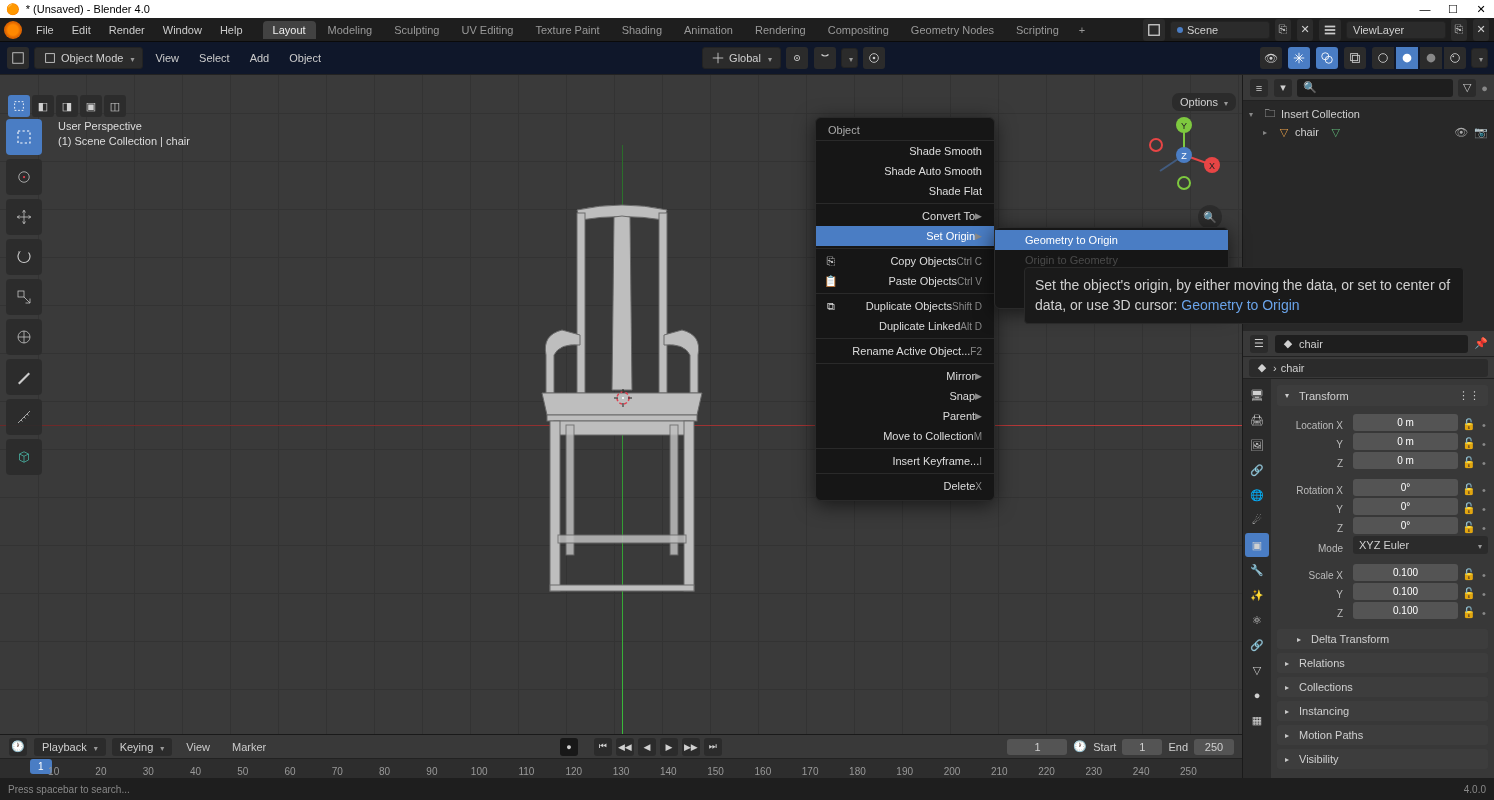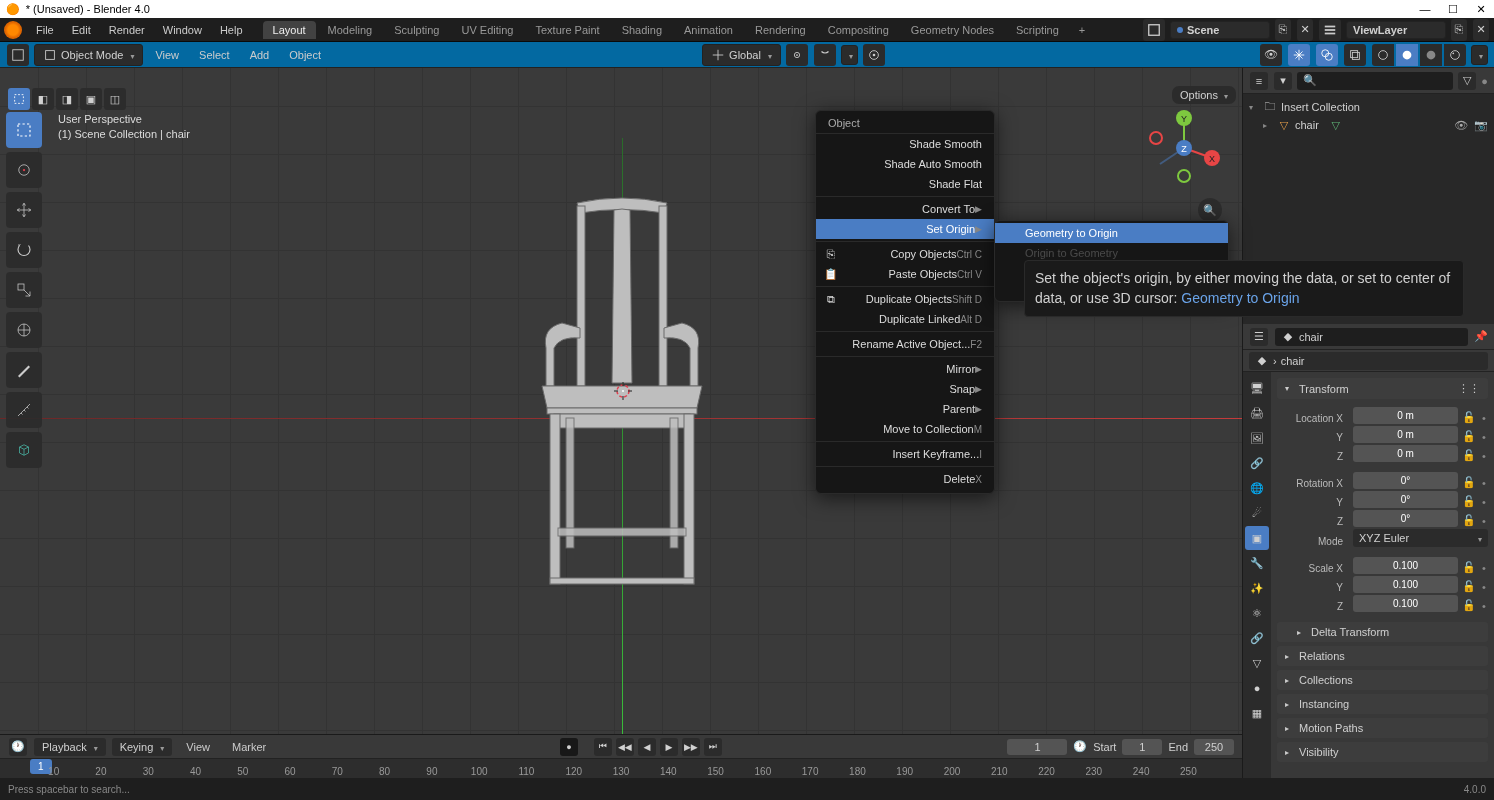--- a/index.html
+++ b/index.html
@@ -16,25 +16,25 @@
 .menu-item { padding: 2px 8px; cursor: default; font-size: 11px; color: #ccc; }
 
 
 .ws-tabs { flex: 1; display: flex; align-items: center; margin-left: 10px; gap: 2px; }
 .ws-tab { padding: 3px 10px; cursor: default; border-radius: 4px 4px 0 0; color: #999; }
 .ws-tab.active { background: #424242; color: #eee; }
 .ws-add { padding: 3px 8px; color: #999; }
 
 
 .top-right-controls { display: flex; align-items: center; gap: 4px; margin-left: auto; }
-.top-field { background: #2b2b2b; border: 1px solid #222; padding: 2px 6px; border-radius: 3px; display: flex; align-items: center; gap: 4px; min-width: 100px; font-weight: bold; }
+.top-field { background: #2b2b2b; border: 1px solid #222; padding: 2px 6px; border-radius: 3px; display: flex; align-items: center; gap: 4px; min-width: 100px; }
 .top-dot { width: 6px; height: 6px; background: #4a7dc4; border-radius: 50%; display: inline-block; }
 
 
-.header-bar { height: 26px; background: #0369a1; display: flex; align-items: center; padding: 0 6px; gap: 4px; border-bottom: 1px solid #222; }
+.header-bar { height: 33px; background: #0f172a; display: flex; align-items: center; padding: 0 6px; gap: 4px; border-bottom: 1px solid #222; }
 .hdr-dd { background: #2b2b2b; border: 1px solid #222; padding: 3px 8px; border-radius: 3px; display: flex; align-items: center; gap: 4px; }
 .hdr-text { padding: 3px 8px; color: #ccc; }
 .hdr-spacer { flex: 1; }
 .hdr-icon-btn { width: 22px; height: 22px; background: #2b2b2b; border-radius: 3px; display: flex; align-items: center; justify-content: center; margin: 0 1px; }
 .hdr-icon-btn.active { background: #4a7dc4; }
 .hdr-group { display: flex; gap: 0; }
 .hdr-group .hdr-icon-btn { border-radius: 0; }
 .hdr-group .hdr-icon-btn:first-child { border-radius: 3px 0 0 3px; }
 .hdr-group .hdr-icon-btn:last-child { border-radius: 0 3px 3px 0; }
 

